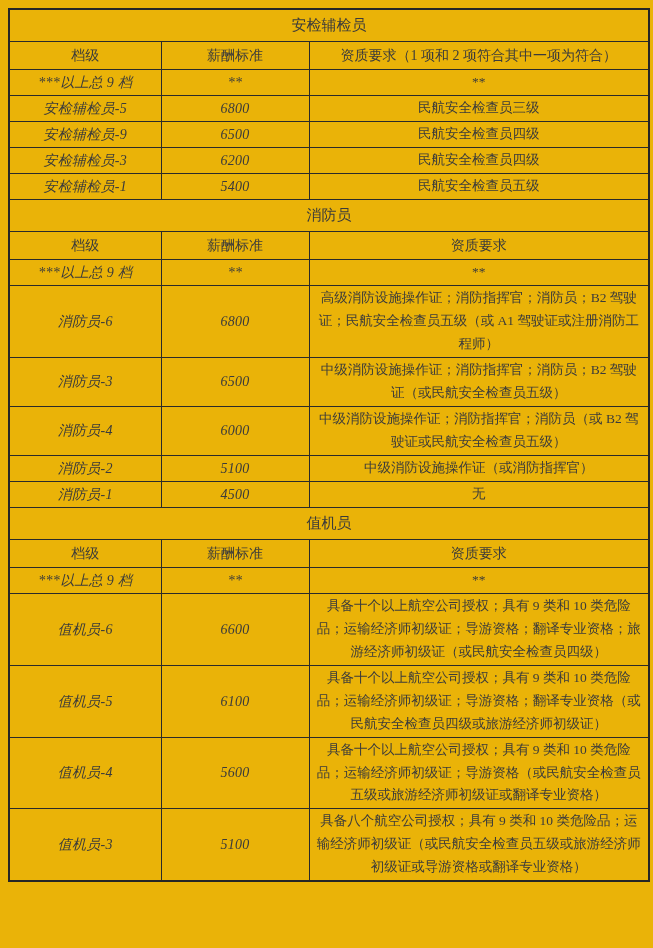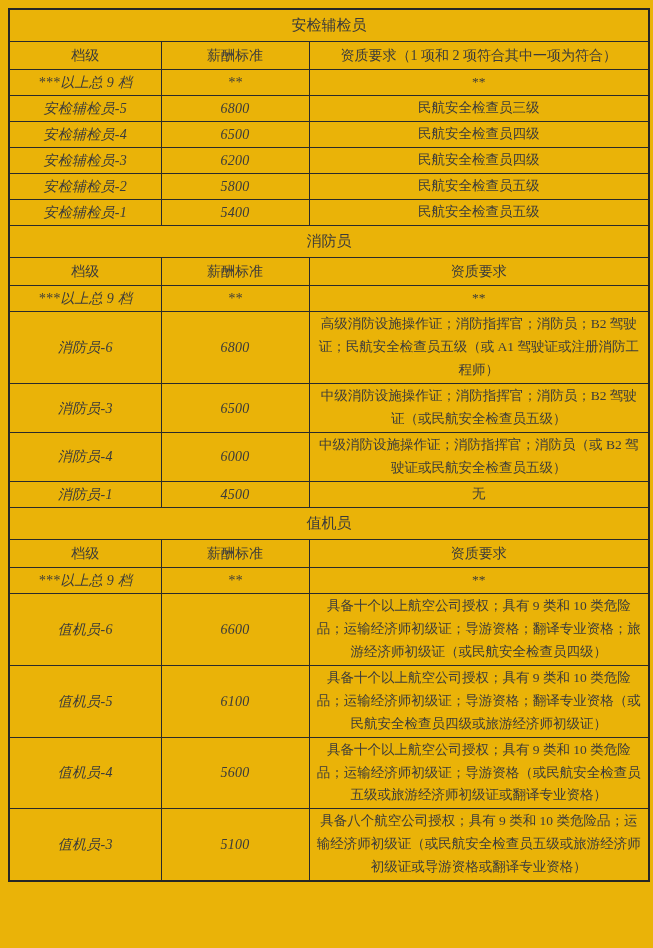--- a/index.html
+++ b/index.html
@@ -74,33 +74,28 @@
           <td class="cell-grade">***以上总 9 档</td>
           <td class="cell-salary">**</td>
           <td class="cell-requirement">**</td>
         </tr>
         <tr>
           <td class="cell-grade">安检辅检员-5</td>
           <td class="cell-salary">6800</td>
           <td class="cell-requirement">民航安全检查员三级</td>
         </tr>
         <tr>
-          <td class="cell-grade">安检辅检员-4</td>
+          <td class="cell-grade">安检辅检员-9</td>
           <td class="cell-salary">6500</td>
           <td class="cell-requirement">民航安全检查员四级</td>
         </tr>
         <tr>
           <td class="cell-grade">安检辅检员-3</td>
           <td class="cell-salary">6200</td>
           <td class="cell-requirement">民航安全检查员四级</td>
-        </tr>
-        <tr>
-          <td class="cell-grade">安检辅检员-2</td>
-          <td class="cell-salary">5800</td>
-          <td class="cell-requirement">民航安全检查员五级</td>
         </tr>
         <tr>
           <td class="cell-grade">安检辅检员-1</td>
           <td class="cell-salary">5400</td>
           <td class="cell-requirement">民航安全检查员五级</td>
         </tr>
         <tr class="section-title-row">
           <td colspan="3">消防员</td>
         </tr>
         <tr class="header-row">
@@ -120,20 +115,25 @@
         </tr>
         <tr>
           <td class="cell-grade">消防员-3</td>
           <td class="cell-salary">6500</td>
           <td class="cell-requirement">中级消防设施操作证；消防指挥官；消防员；B2 驾驶证（或民航安全检查员五级）</td>
         </tr>
         <tr>
           <td class="cell-grade">消防员-4</td>
           <td class="cell-salary">6000</td>
           <td class="cell-requirement">中级消防设施操作证；消防指挥官；消防员（或 B2 驾驶证或民航安全检查员五级）</td>
+        </tr>
+        <tr>
+          <td class="cell-grade">消防员-2</td>
+          <td class="cell-salary">5100</td>
+          <td class="cell-requirement">中级消防设施操作证（或消防指挥官）</td>
         </tr>
         <tr>
           <td class="cell-grade">消防员-1</td>
           <td class="cell-salary">4500</td>
           <td class="cell-requirement">无</td>
         </tr>
         <tr class="section-title-row">
           <td colspan="3">值机员</td>
         </tr>
         <tr class="header-row">

